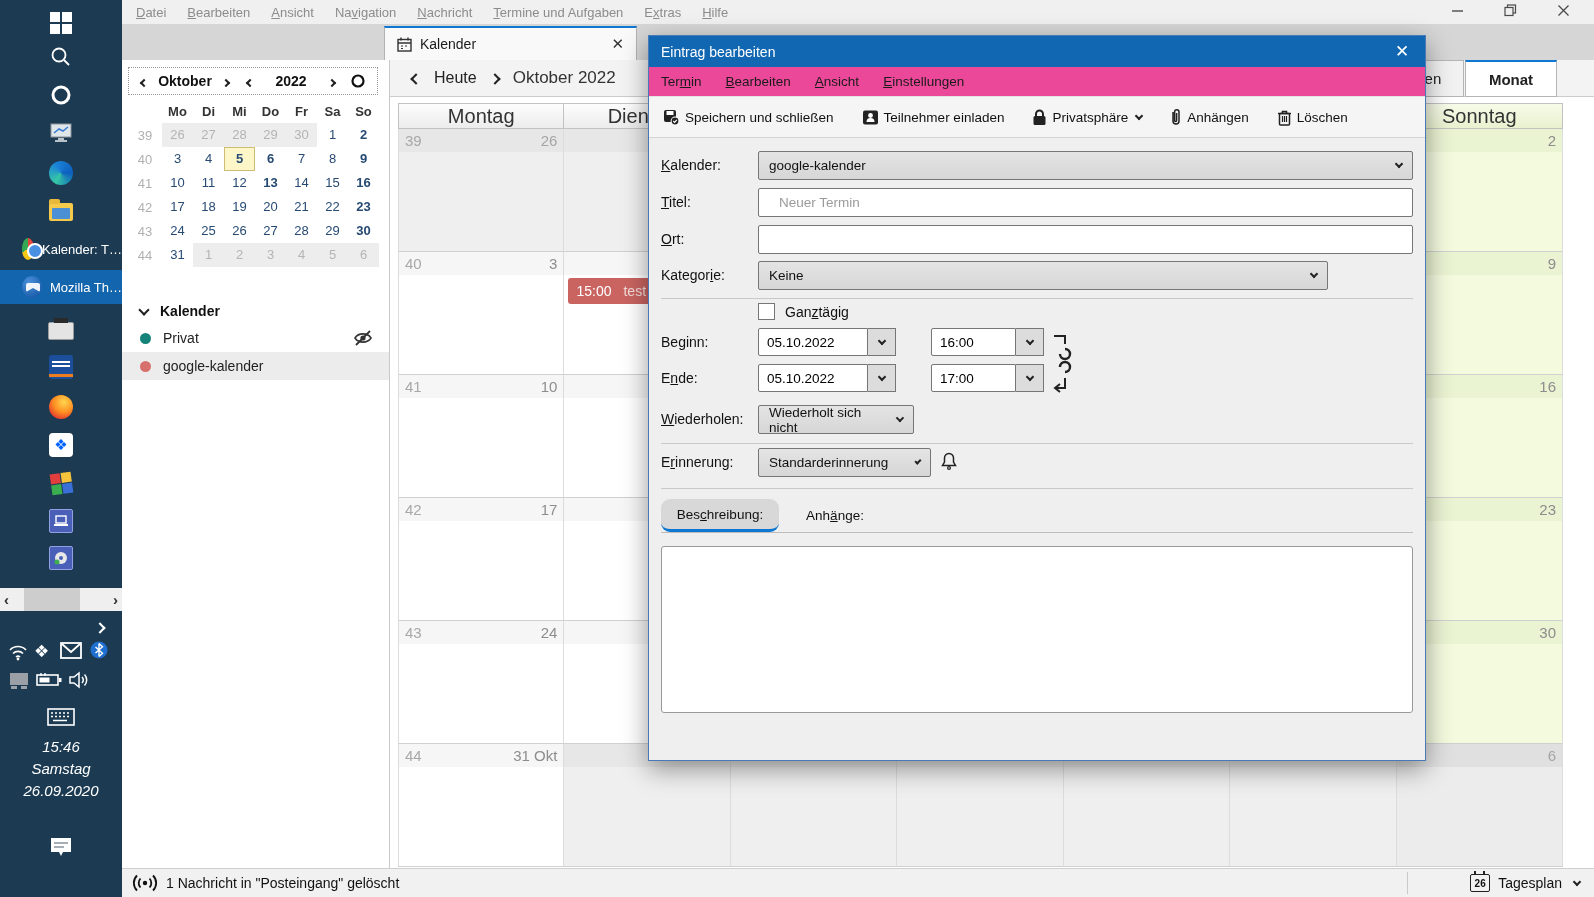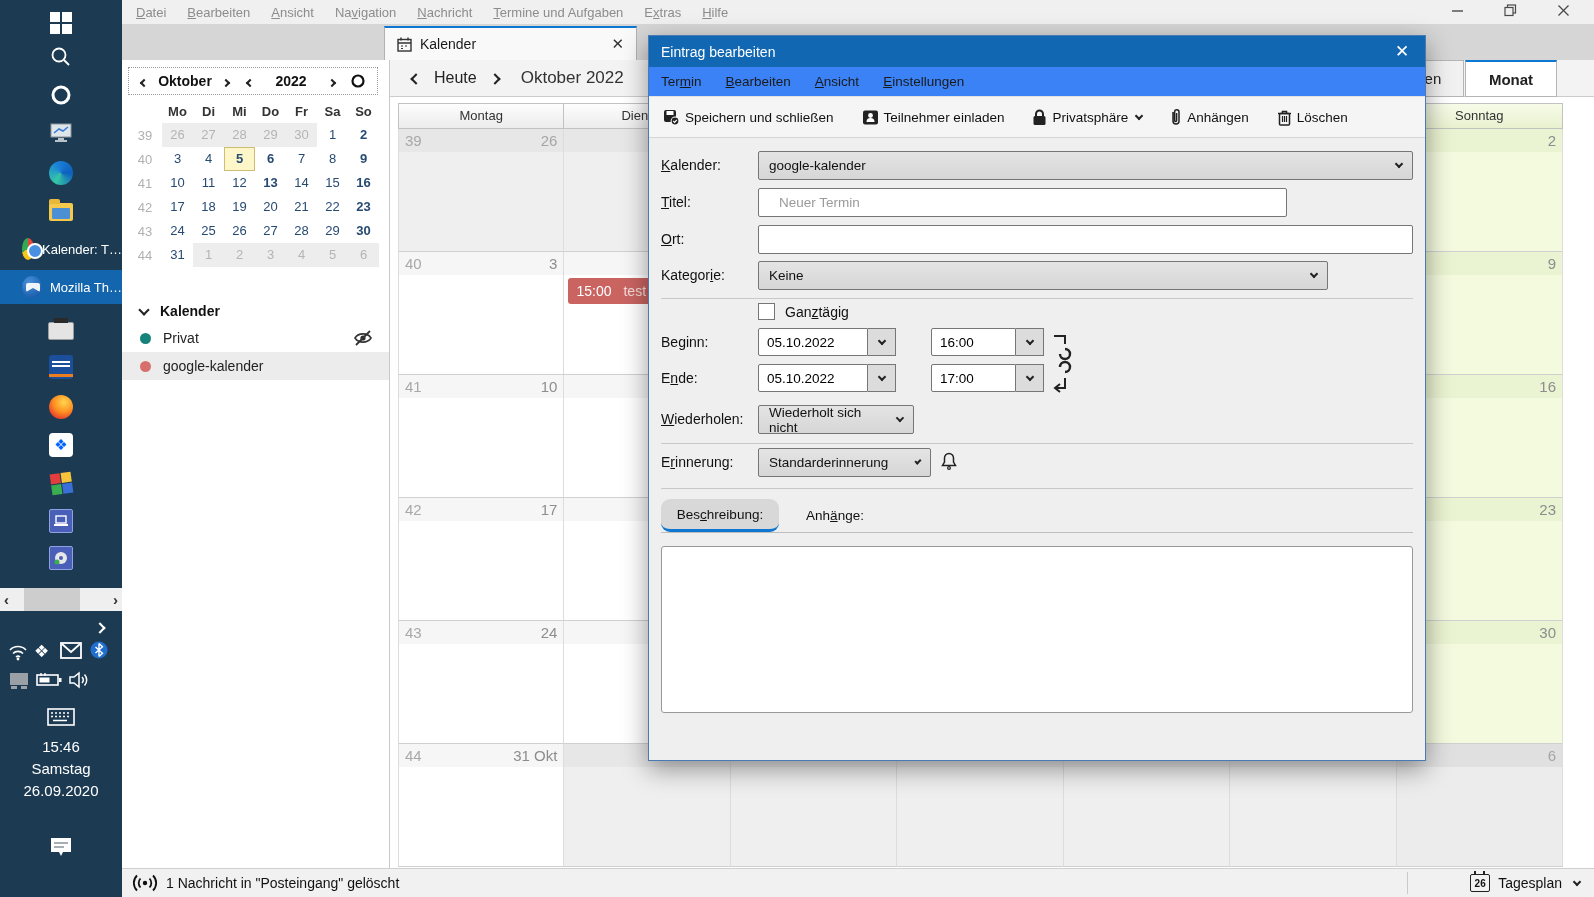--- a/index.html
+++ b/index.html
@@ -35,21 +35,21 @@
   .sparda-ic:after { content:""; position:absolute; left:0; bottom:2px; width:24px; height:3px; background:#f07d1d; }
   .ffox-ic { width:24px; height:24px; border-radius:50%; background:radial-gradient(circle at 62% 30%,#ffd54d,#ff9022 45%,#e8452c 75%,#b5007f 100%); }
   .dbx-ic { width:24px; height:24px; background:#fff; border-radius:4px; display:flex; align-items:center; justify-content:center; color:#0062ff; font-size:15px; font-weight:bold; }
   .cubes-ic { display:grid; grid-template-columns:10px 10px; grid-template-rows:10px 10px; gap:1px; transform:rotate(-8deg); }
   .cubes-ic i:nth-child(1){background:#e23e3e;} .cubes-ic i:nth-child(2){background:#f5c43a;} .cubes-ic i:nth-child(3){background:#3bae4f;} .cubes-ic i:nth-child(4){background:#3a6fd8;}
   .bluebox-ic { width:24px; height:24px; background:#4a5fb8; border:1px solid #90a0e0; border-radius:2px; display:flex; align-items:center; justify-content:center; }
   .hscroll { position:absolute; left:0; top:588px; width:122px; height:23px; background:#efefef; display:flex; align-items:center; }
   .hscroll .thumb { position:absolute; left:24px; width:56px; height:23px; background:#cdcdcd; }
   .hscroll .ar { position:absolute; font-size:15px; color:#333; font-weight:bold; }
   .tray-ic { position:absolute; color:#fff; }
-  .clock { position:absolute; left:0; width:122px; text-align:center; color:#fff; font-size:15px; }
+  .clock { position:absolute; left:0; width:122px; text-align:center; color:#fff; font-size:15px;font-style:italic; }
 
   
   .app { position:absolute; left:122px; top:0; right:0; bottom:0; background:#fff; }
   .menubar { position:absolute; left:0; top:0; right:0; height:24px; background:#f0f0f0; display:flex; align-items:center; gap:21px; padding-left:14px; font-size:13px; color:#8c8c8c; }
   .menubar u { text-decoration:underline; }
   .win-controls { position:absolute; right:24px; top:4px; display:flex; gap:40px; align-items:center; color:#4a4a4a; }
   .tabbar { position:absolute; left:0; top:24px; right:0; height:36px; background:#d6d6d6; }
   .tab { position:absolute; top:2px; height:34px; display:flex; align-items:center; gap:8px; padding:0 12px; font-size:14px; color:#1a1a1a; border:1px solid #b2b2b2; border-bottom:none; }
   .tab.inactive { left:6px; width:252px; background:#e5e5e5; }
   .tab.active { left:262px; width:253px; background:#f9f9f9; border-top:2px solid #0d77d1; }
@@ -71,27 +71,27 @@
   .cl-head { display:flex; align-items:center; gap:12px; padding-left:18px; height:26px; font-size:14px; font-weight:bold; color:#111; }
   .cl-row { display:flex; align-items:center; gap:12px; padding-left:18px; height:28px; font-size:14px; color:#222; position:relative; }
   .cl-row.selected { background:#ececec; }
   .cl-dot { width:11px; height:11px; border-radius:50%; }
   .cl-eye { position:absolute; right:16px; top:5px; }
 
   
   .mainview { position:absolute; left:268px; top:60px; right:0; bottom:29px; background:#fff; }
   .cal-toolbar { position:absolute; left:0; top:0; right:0; height:37px; background:#f3f3f3; border-bottom:1px solid #ccc; display:flex; align-items:center; gap:14px; padding-left:22px; font-size:16px; color:#222; }
   .today-btn { display:flex; align-items:center; gap:14px; font-size:16px; }
-  .cal-title { font-size:17px; color:#333; margin-left:8px; }
+  .cal-title { font-size:17px; color:#333; }
   .view-tab { position:absolute; top:0; height:37px; display:flex; align-items:center; justify-content:center; font-size:15px; border:1px solid #b5b5b5; background:#f1f1f1; color:#222; }
   .view-tab.partial { right:130px; width:78px; }
   .view-tab.month { right:37px; width:92px; background:#fff; border-top:2px solid #0d77d1; font-weight:bold; }
   .grid { position:absolute; left:8px; top:43px; width:1165px; bottom:0; overflow:hidden; }
   .gridhead { display:grid; grid-template-columns:repeat(7,1fr); height:26px; }
-  .gh-cell { background:linear-gradient(#fdfdfd,#ececec); border:1px solid #c2c2c2; border-left:none; text-align:center; line-height:24px; font-size:13px; color:#333; }
+  .gh-cell { background:linear-gradient(#fdfdfd,#ececec); border:1px solid #c2c2c2; border-left:none; text-align:center; line-height:24px; font-size:20px; color:#333; }
   .gh-cell:first-child { border-left:1px solid #c2c2c2; }
   .gh-cell.sun { background:linear-gradient(#f7fbe8,#e9f1d0); }
   .gridrow { display:grid; grid-template-columns:repeat(7,1fr); height:123px; }
   .cell { background:#fff; border-right:1px solid #dcdcdc; border-bottom:1px solid #d0d0d0; overflow:hidden; }
   .cell:first-child { border-left:1px solid #dcdcdc; }
   .cellhead { height:23px; background:#f6f6f6; display:flex; align-items:center; padding:0 6px; font-size:15px; color:#8d8d8d; }
   .cellhead .wk { color:#a8a8a8; }
   .cellhead .dt { margin-left:auto; }
   .cell.out { background:#efefef; }
   .cell.out .cellhead { background:#e7e7e7; color:#a5a5a5; }
@@ -107,21 +107,21 @@
   .sb-msg { margin-left:44px; }
   .sb-right { position:absolute; right:14px; display:flex; align-items:center; gap:8px; }
   .sb-sep { position:absolute; right:186px; top:3px; height:22px; width:1px; background:#c9c9c9; }
   .mini-cal-badge { width:20px; height:18px; border:1.5px solid #222; border-radius:2px; font-size:10px; font-weight:bold; display:flex; align-items:center; justify-content:center; position:relative; }
   .mini-cal-badge:before { content:""; position:absolute; top:-4px; left:3px; width:2px; height:4px; background:#222; box-shadow:9px 0 0 #222; }
 
   
   .dialog { position:absolute; left:648px; top:35px; width:778px; height:726px; background:#efefef; border:1px solid #4a7ab5; box-shadow:0 8px 24px rgba(0,0,0,.4); z-index:100; }
   .dlg-title { height:31px; background:#1167b1; color:#fff; display:flex; align-items:center; padding-left:12px; font-size:14px; }
   .dlg-close { margin-left:auto; width:46px; text-align:center; font-size:17px; }
-  .dlg-menu { height:29px; background:#3b82f6; display:flex; align-items:center; gap:24px; padding-left:12px; font-size:13.5px; color:#1a1a1a; }
+  .dlg-menu { height:29px; background:#ec4899; display:flex; align-items:center; gap:24px; padding-left:12px; font-size:13.5px; color:#1a1a1a; }
   .dlg-menu u, .dlg-form u { text-decoration:underline; }
   .dlg-toolbar { height:42px; background:#f5f5f5; border-top:1px solid #e2e2e2; border-bottom:1px solid #d5d5d5; display:flex; align-items:center; gap:28px; padding-left:14px; font-size:13.5px; color:#111; }
   .tb-btn { display:flex; align-items:center; gap:5px; }
   .dlg-form { position:relative; height:624px; font-size:14px; color:#111; }
   .f-label { position:absolute; left:12px; }
   .f-select { position:absolute; background:linear-gradient(#e4e4e4,#d6d6d6); border:1px solid #767676; border-radius:2px; height:29px; display:flex; align-items:center; padding:0 10px; font-size:13.5px; }
   .f-select .chev { margin-left:auto; }
   .f-input { position:absolute; height:29px; border:1px solid #767676; border-radius:2px; background:#fff; font-size:13.5px; padding:0 8px; font-family:inherit; color:#111; outline:none; }
   .f-input::placeholder { color:#9a9a9a; }
   .combo { position:absolute; height:28px; display:flex; }
@@ -696,21 +696,21 @@
   </div>
 
   <div class="dlg-form">
     <span class="f-label" style="top:19px"><u>K</u>alender:</span>
     <div class="f-select" style="left:109px; top:13px; width:655px">
         <span>google-kalender</span>
         <span class="chev d sm"></span>
       </div>
 
     <span class="f-label" style="top:56px"><u>T</u>itel:</span>
-    <input class="f-input" style="left: 109px; top: 50px; width: 529px; padding-left: 20px;" readonly="" placeholder="Neuer Termin">
+    <input class="f-input" style="left: 109px; top: 50px; width: 655px; padding-left: 20px;" readonly="" placeholder="Neuer Termin">
 
     <span class="f-label" style="top:93px"><u>O</u>rt:</span>
     <input class="f-input" style="left: 109px; top: 87px; width: 655px;" readonly="" value="">
 
     <span class="f-label" style="top:129px">Kategor<u>i</u>e:</span>
     <div class="f-select" style="left:109px; top:123px; width:570px">
         <span>Keine</span>
         <span class="chev d sm"></span>
       </div>
 

